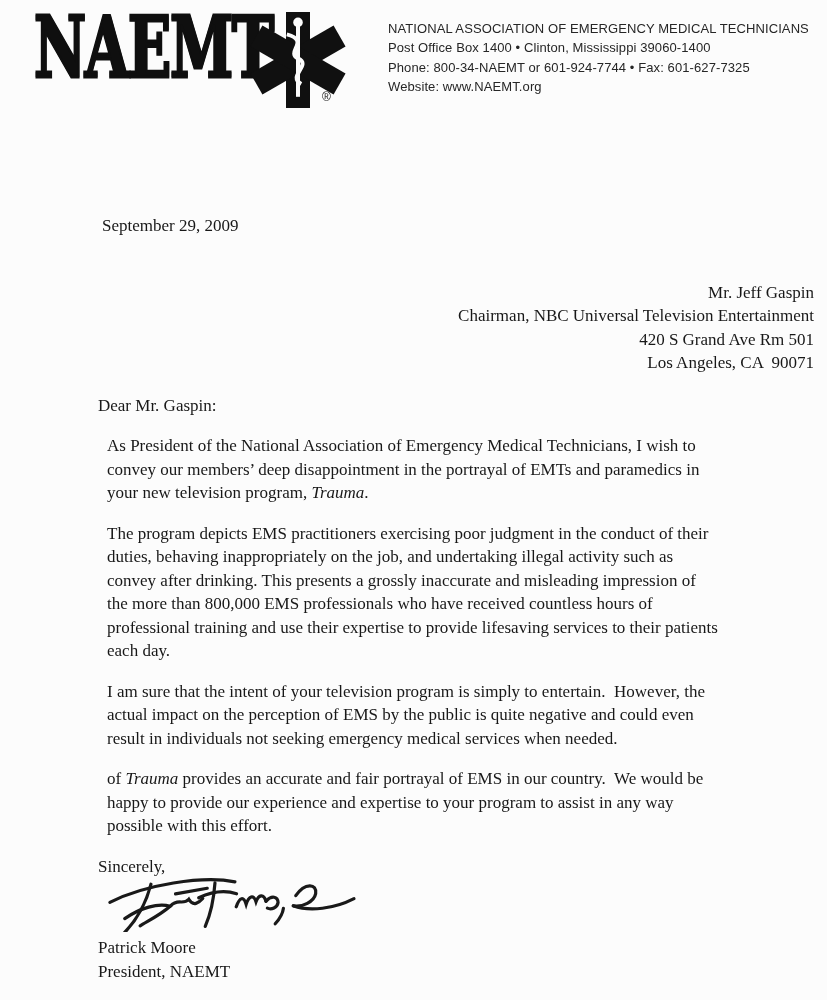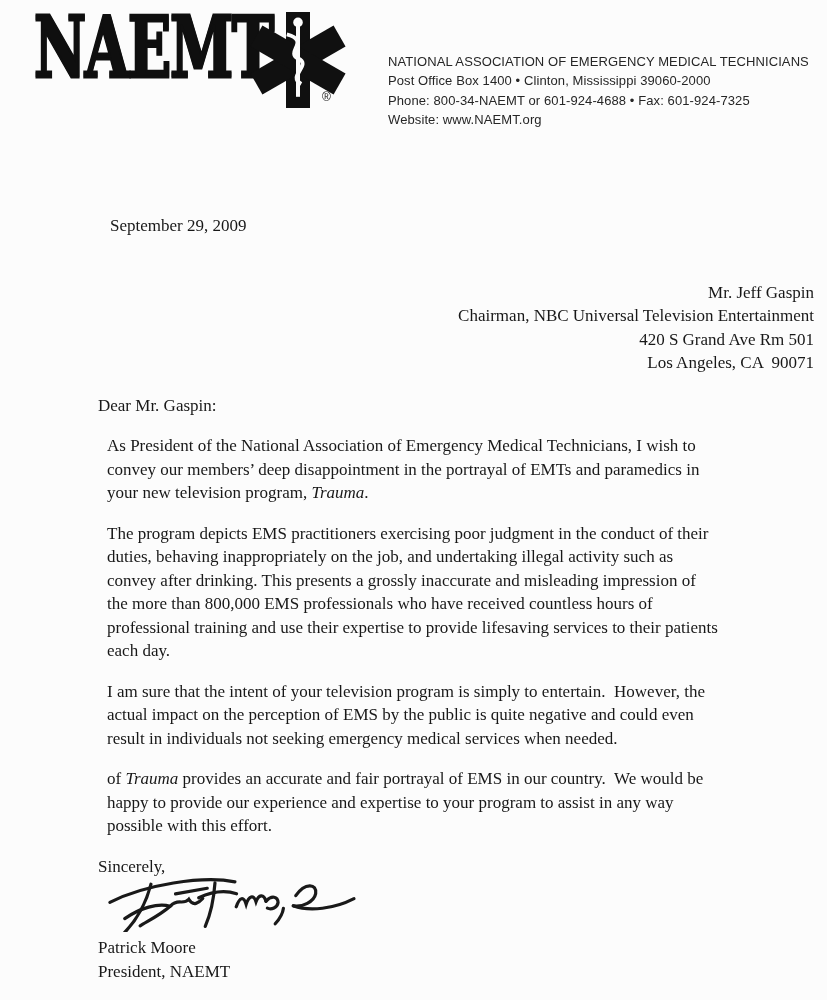--- a/index.html
+++ b/index.html
@@ -31,30 +31,29 @@
   .reg-mark {
     position:absolute; left:288px; top:86px;
     font-family:"Liberation Sans", sans-serif;
     font-size:12px; color:#151515;
   }
   .lh-right {
     position:absolute; left:388px; top:19px; width:432px;
     font-family:"Liberation Sans", sans-serif;
     font-size:13px; line-height:19.4px; color:#262626;
     letter-spacing:0.1px;
-    margin-top:33px;
   }
   
   .letter-body {
     position:absolute; left:98px; top:214px; width:716px;
     font-size:17px; line-height:23.5px; color:#181818;
   }
   .ln { white-space:pre; }
   .it { font-style:italic; }
-  .date-line   { margin:0 0 43px 12px; }
+  .date-line   { margin:0 0 43px 4px; }
   .addr-block  { margin:0 0 19px 0;text-align:right; }
   .salutation  { margin:0 0 17px 0; }
   .para        { margin:0 0 17px 9px; }
   .para-3      { margin-bottom:17px; }
   .closing     { margin:13px 0 0 0; }
   .sig-wrap    { margin:-6px 0 0 8px; height:60px; }
   .signer-block{ margin-top:4px; }
 </style>
 </head>
 <body>
@@ -71,22 +70,22 @@
         </g>
         <line x1="60" y1="17" x2="60" y2="106" stroke="#fcfcfc" stroke-width="5"></line>
         <circle cx="60" cy="13" r="6" fill="#fcfcfc"></circle>
         <path d="M46 28 C 76 36, 44 50, 60 58 C 78 66, 46 80, 64 90" stroke="#fcfcfc" stroke-width="5" fill="none"></path>
       </svg>
     </span>
     <span class="reg-mark">®</span>
   </div>
   <div class="lh-right">
     <div>NATIONAL ASSOCIATION OF EMERGENCY MEDICAL TECHNICIANS</div>
-    <div>Post Office Box 1400 • Clinton, Mississippi 39060-2000</div>
-    <div>Phone: 800-34-NAEMT or 601-924-4688 • Fax: 601-924-7325</div>
+    <div>Post Office Box 1400 • Clinton, Mississippi 39060-1400</div>
+    <div>Phone: 800-34-NAEMT or 601-924-7744 • Fax: 601-627-7325</div>
     <div>Website: www.NAEMT.org</div>
   </div>
 </div>
 
 <div class="letter-body">
 
   <div class="date-line ln">September 29, 2009</div>
 
   <div class="addr-block">
     <div class="ln">Mr. Jeff Gaspin</div>

